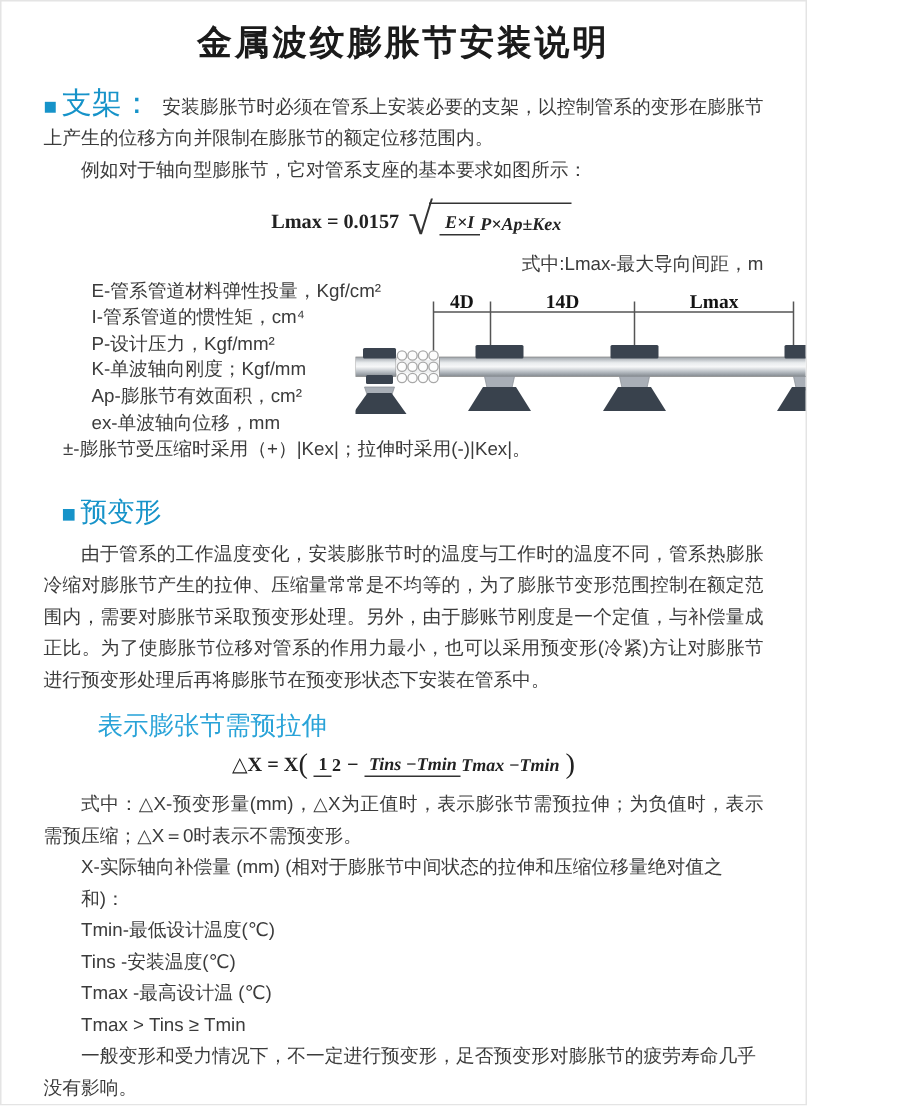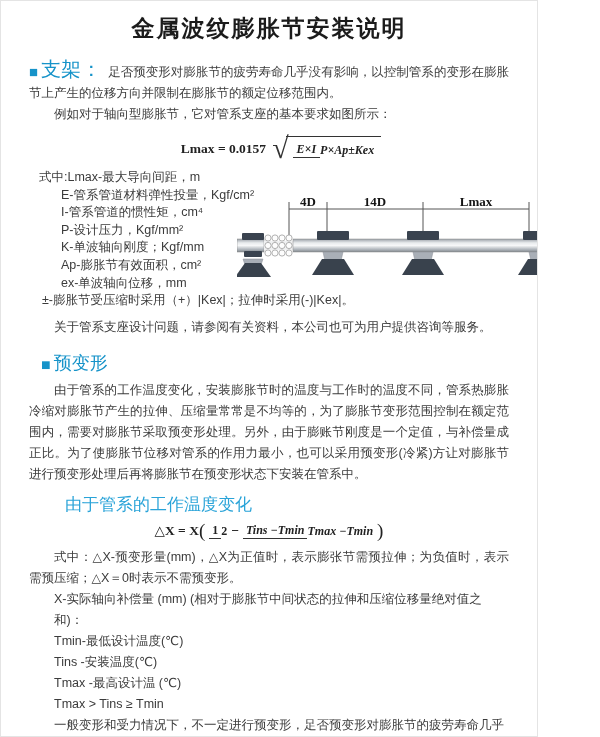--- a/index.html
+++ b/index.html
@@ -32,37 +32,37 @@
   .fr .den{padding-top:1px;}
   .vfrac{margin:0 4px;vertical-align:middle;}
   .vfrac .vnum{border-bottom:1.2px solid #333;padding:0 3px 1px 3px;}
   .vfrac .vden{padding-top:1px;}
   .vfrac.plain{font-style:normal;}
   .paren{font-size:19px;font-weight:normal;line-height:19px;}
   .f2{margin:4px 0 6px 0;font-size:13.5px;}
   
   .defs-wrap{position:relative;margin-top:6px;min-height:148px;}
   .defs .d{margin-left:32px;line-height:17.6px;}
-  .defs .d.flush{margin-left:10px;}
+  .defs .d.flush{margin-left:10px;text-align:right;}
   .defs .d.semi{margin-left:13px;}
   .diagram{position:absolute;left:208px;top:26px;width:354px;height:100px;}
   
   h2.sec2{margin:13px 0 3px 12px;font-size:18px;font-weight:normal;color:#1693c9;line-height:24px;}
   h2.sec2 .marker{font-size:16px;}
   h3.sub{font-weight:normal;font-size:17px;color:#29a3d8;line-height:22px;margin:9px 0 3px 36px;}
   .line{padding-left:2em;margin:0;}
 </style>
 </head>
 <body>
 
 <div class="page">
 
   <h1 class="title">金属波纹膨胀节安装说明</h1>
 
-  <p class="p1"><span class="marker">■</span><span class="sec1-head">支架：</span><span>足否预变形对膨胀节的疲劳寿命几乎没有影响，以控制管系的变形在膨胀节上产生的位移方向并限制在膨胀节的额定位移范围内。</span></p>
+  <p class="p1"><span class="marker">■</span><span class="sec1-head">支架：</span><span>安装膨胀节时必须在管系上安装必要的支架，以控制管系的变形在膨胀节上产生的位移方向并限制在膨胀节的额定位移范围内。</span></p>
 
   <p class="ind">例如对于轴向型膨胀节，它对管系支座的基本要求如图所示：</p>
 
   <div class="formula f1">
     <span class="flhs">Lmax = 0.0157</span>
     <span class="radical">√</span>
     <span class="radbox">
       <span class="fr">
         <span class="num">E×I</span>
         <span class="den">P×Ap±Kex</span>
@@ -146,27 +146,26 @@
         </g>
         <g>
           <rect x="286" y="36" width="32" height="9" fill="#3a434f" rx="1"></rect>
           <polygon points="292,57 312,57 310,66 294,66" fill="#a9afb7" stroke="#8a8f96" stroke-width="0.5"></polygon>
           <polygon points="281,80 323,80 313,64 291,64" fill="#39424d"></polygon>
         </g>
       </svg>
     </div>
   </div>
 
-  <p class="ind">关于管系支座设计问题，请参阅有关资料，本公司也可为用户提供咨询等服务。</p>
 
   <h2 class="sec2"><span class="marker">■</span><span>预变形</span></h2>
 
   <p class="ind just">由于管系的工作温度变化，安装膨胀节时的温度与工作时的温度不同，管系热膨胀冷缩对膨胀节产生的拉伸、压缩量常常是不均等的，为了膨胀节变形范围控制在额定范围内，需要对膨胀节采取预变形处理。另外，由于膨账节刚度是一个定值，与补偿量成正比。为了使膨胀节位移对管系的作用力最小，也可以采用预变形(冷紧)方让对膨胀节进行预变形处理后再将膨胀节在预变形状态下安装在管系中。</p>
 
-  <h3 class="sub">由于管系的工作温度变化</h3>
+  <h3 class="sub">表示膨张节需预拉伸</h3>
 
   <div class="formula f2">
     <span>△X = X</span>
     <span class="paren">(</span>
     <span class="vfrac plain">
       <span class="vnum">1</span>
       <span class="vden">2</span>
     </span>
     <span>−</span>
     <span class="vfrac">

